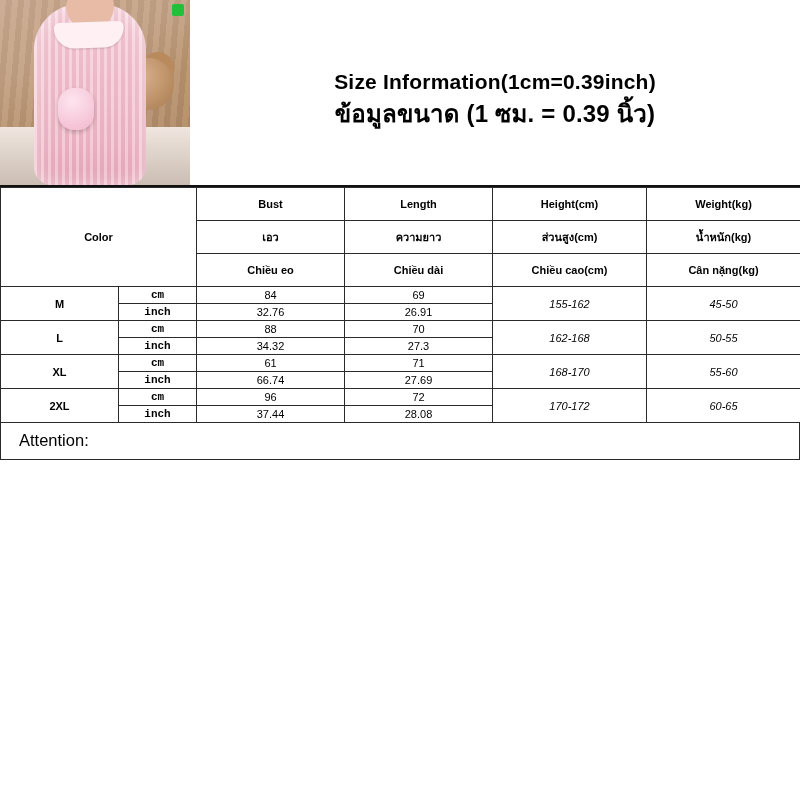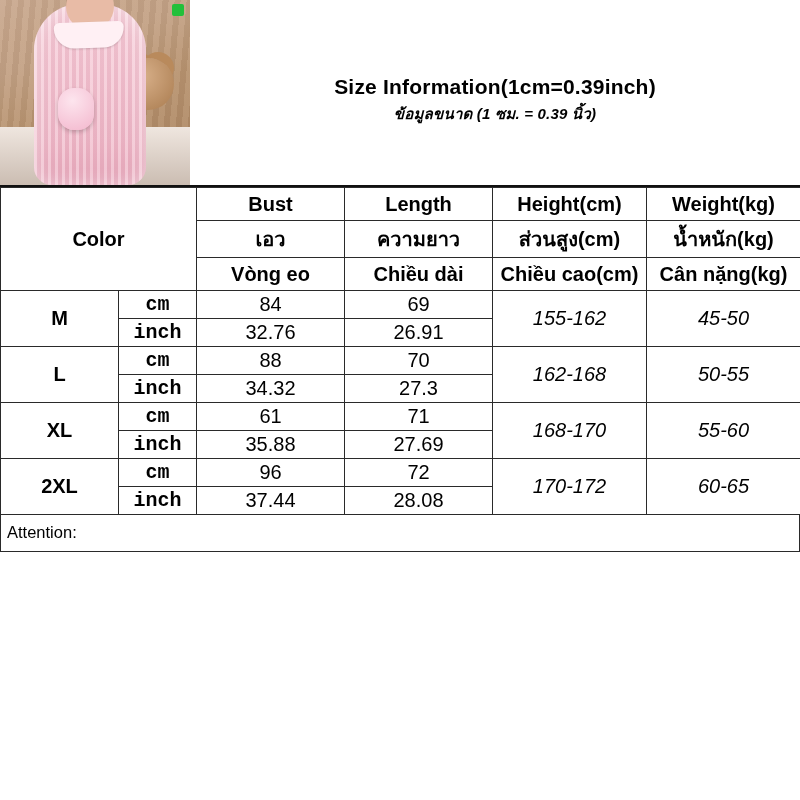--- a/index.html
+++ b/index.html
@@ -103,33 +103,33 @@
     padding: 16px 10px 4px 10px;
     background: #fff;
   }
   .titles .t {
     font-weight: bold;
     font-size: 21px;
     letter-spacing: .2px;
     text-align: center;
     line-height: 1.2;
   }
-  .titles .t.thai { font-size: 15px; font-style: italic; }
+  .titles .t.thai { font-size: 24px; }
 
   
   table.size-table {
     border-collapse: collapse;
     width: 800px;
     table-layout: fixed;
   }
   table.size-table td, table.size-table th {
     border: 1px solid #2a2a2a;
     text-align: center;
     vertical-align: middle;
-    font-size: 20px;
+    font-size: 11px;
     padding: 2px 3px;
     background: #fff;
   }
   
   .hdr td {
     background: #f2f2f2;
     font-weight: bold;
     height: 28px;
   }
   td.size-cell {
@@ -155,21 +155,21 @@
   .col-b { width: 78px; }
   .col-c { width: 148px; }
   .col-d { width: 148px; }
   .col-e { width: 154px; }
   .col-f { width: 154px; }
 
   
   .attention {
     box-sizing: border-box;
     width: 800px;
-    padding: 6px 10px 8px 6px;
+    padding: 6px 10px 8px 18px;
     border: 1px solid #2a2a2a;
     border-top: none;
     font-size: 16.5px;
     line-height: 1.35;
     background: #fff;
   }
   .attention p { margin: 0; }
 </style>
 </head>
 <body>
@@ -214,21 +214,21 @@
         <td>Height(cm)</td>
         <td>Weight(kg)</td>
       </tr>
       <tr class="hdr">
         <td>เอว</td>
         <td>ความยาว</td>
         <td>ส่วนสูง(cm)</td>
         <td>น้ำหนัก(kg)</td>
       </tr>
       <tr class="hdr">
-        <td>Vòng eo</td>
+        <td>Chiều eo</td>
         <td>Chiều dài</td>
         <td>Chiều cao(cm)</td>
         <td>Cân nặng(kg)</td>
       </tr>
 
       <tr>
         <td class="sizename" rowspan="2">M</td>
         <td class="unit">cm</td>
         <td class="val">84</td>
         <td class="val">69</td>
@@ -258,21 +258,21 @@
       <tr>
         <td class="sizename" rowspan="2">XL</td>
         <td class="unit">cm</td>
         <td class="val">61</td>
         <td class="val">71</td>
         <td class="range" rowspan="2">168-170</td>
         <td class="range" rowspan="2">55-60</td>
       </tr>
       <tr>
         <td class="unit">inch</td>
-        <td class="val">35.88</td>
+        <td class="val">66.74</td>
         <td class="val">27.69</td>
       </tr>
 
       <tr>
         <td class="sizename" rowspan="2">2XL</td>
         <td class="unit">cm</td>
         <td class="val">96</td>
         <td class="val">72</td>
         <td class="range" rowspan="2">170-172</td>
         <td class="range" rowspan="2">60-65</td>

